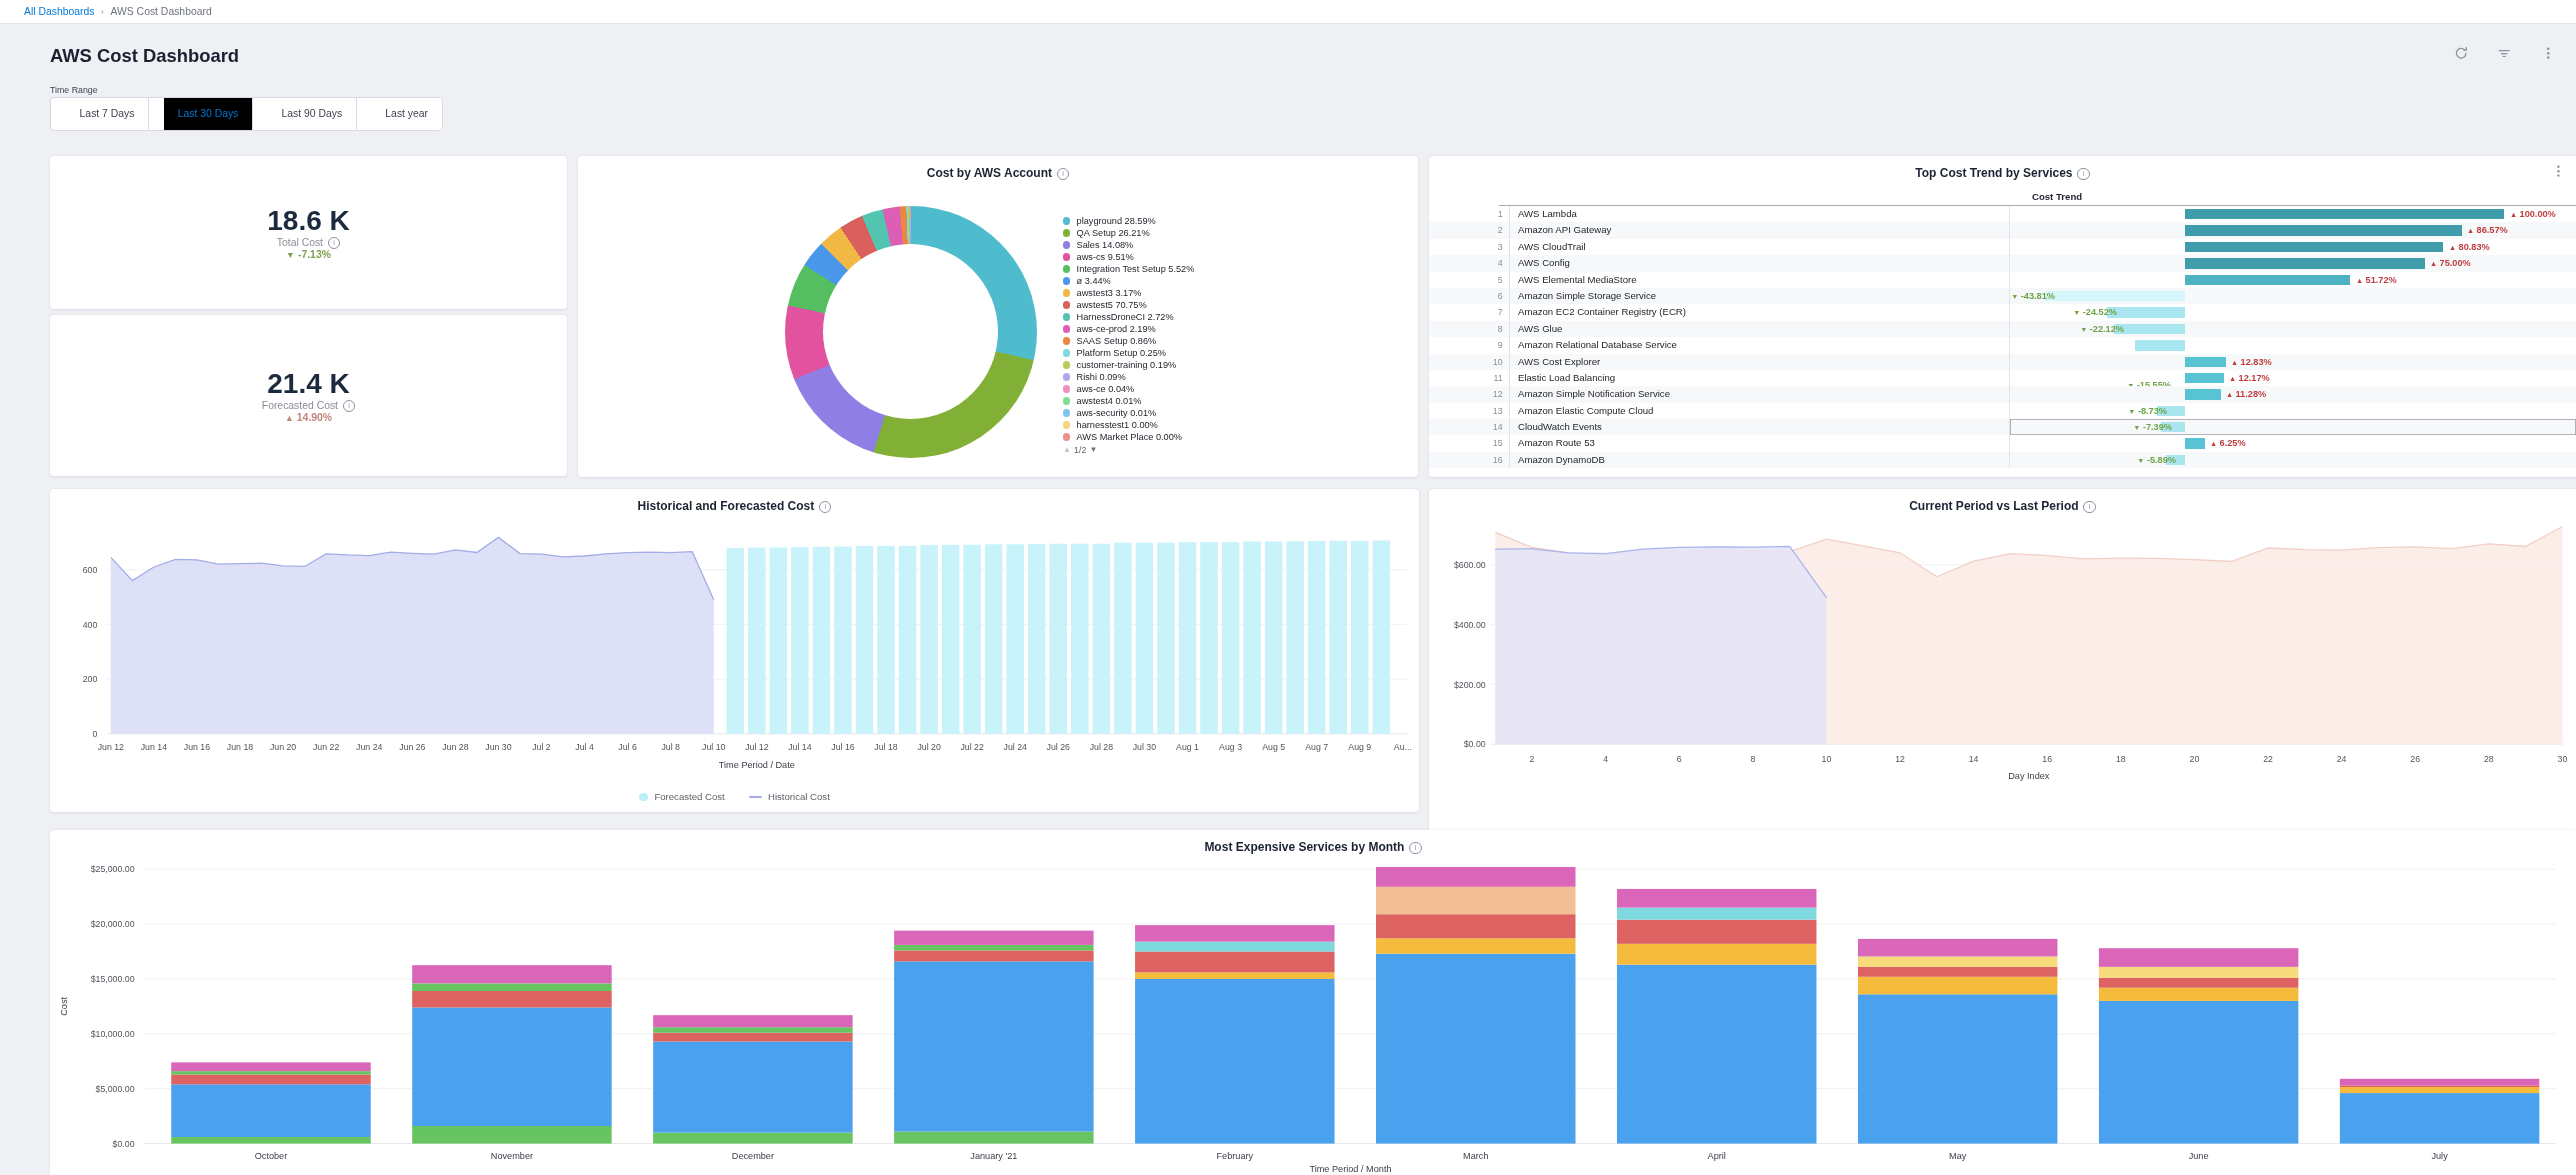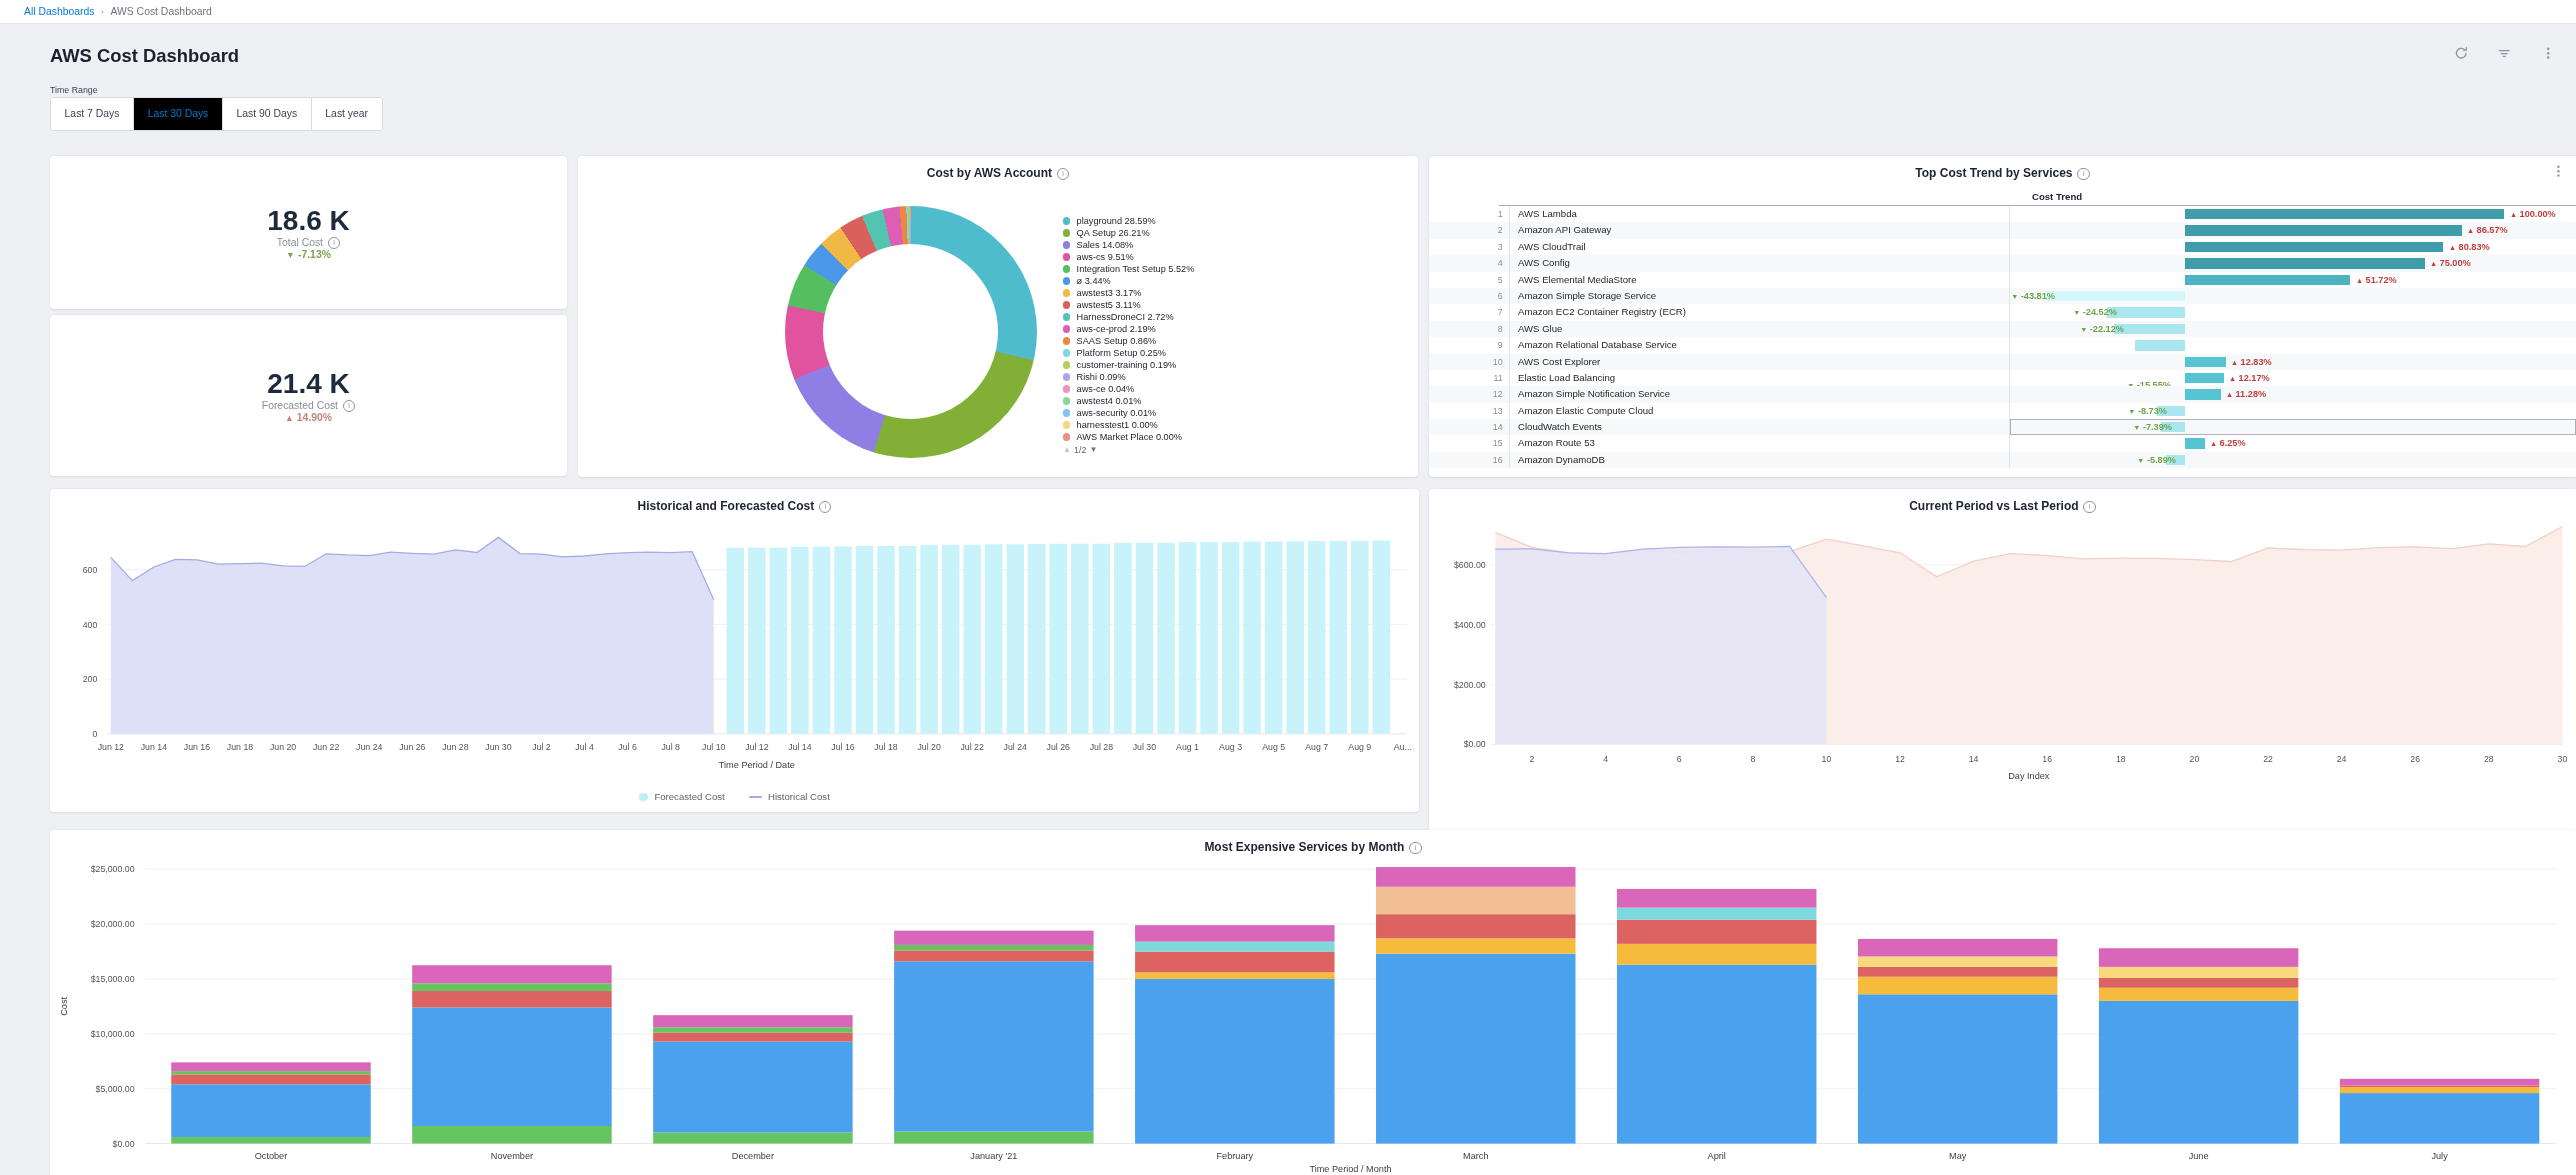--- a/index.html
+++ b/index.html
@@ -11,21 +11,21 @@
   .crumb-root{color:#0278d5;text-decoration:none;cursor:pointer;}
   .crumb-sep{color:#9aa0ab;margin:0 6.4px;font-size:9.6px;}
   .crumb-cur{color:#6e7280;}
   .page-title{position:absolute;left:50px;top:45px;font-size:18.4px;font-weight:600;color:#1b2130;margin:0;}
   .toolbar{position:absolute;top:46px;right:21px;display:flex;gap:29px;align-items:center;}
   .tool-ic{width:14.4px;height:14.4px;color:#8e93a0;cursor:pointer;}
   .tr-label{position:absolute;left:50px;top:85px;font-size:8.8px;color:#3f4250;}
   .tr-group{position:absolute;left:50px;top:97px;display:flex;border:0.8px solid #d8dae3;
             border-radius:4px;overflow:hidden;background:#fff;}
   .tr-btn{font-size:10.4px;color:#3f4250;padding:0 13.6px;line-height:32px;background:#fff;
-          border:none;border-right:0.8px solid #d8dae3;cursor:pointer;font-family:inherit;}
+          border:none;border-right:0.8px solid #d8dae3;cursor:pointer;font-family:inherit;margin-left:15px;}
   .tr-btn:last-child{border-right:none;}
   .tr-btn.selected{background:#000000;color:#0278d5;}
   .card{position:absolute;background:#fff;border-radius:4px;box-shadow:0 0.8px 2.4px rgba(30,30,60,.10);}
   #card-kpi1{left:50px;top:156px;width:517px;height:153px;}
   #card-kpi2{left:50px;top:315px;width:517px;height:161px;}
   #card-donut{left:578px;top:156px;width:840px;height:321px;}
   #card-table{left:1429px;top:156px;width:1147px;height:321px;border-radius:4px 0 0 4px;}
   #card-hist{left:50px;top:489px;width:1369px;height:323px;}
   #card-period{left:1429px;top:489px;width:1147px;height:385px;border-radius:4px 0 0 4px;}
   #card-monthly{left:50px;top:830px;width:2526px;height:375px;}
@@ -154,21 +154,21 @@
       <div class="dl-item">
         <span class="dl-dot" style="background: rgb(75, 152, 234);"></span>
         <span>ø 3.44%</span>
       </div>
       <div class="dl-item">
         <span class="dl-dot" style="background: rgb(242, 184, 68);"></span>
         <span>awstest3 3.17%</span>
       </div>
       <div class="dl-item">
         <span class="dl-dot" style="background: rgb(217, 96, 92);"></span>
-        <span>awstest5 3.11%</span>
+        <span>awstest5 70.75%</span>
       </div>
       <div class="dl-item">
         <span class="dl-dot" style="background: rgb(82, 196, 176);"></span>
         <span>HarnessDroneCI 2.72%</span>
       </div>
       <div class="dl-item">
         <span class="dl-dot" style="background: rgb(220, 95, 181);"></span>
         <span>aws-ce-prod 2.19%</span>
       </div>
       <div class="dl-item">

